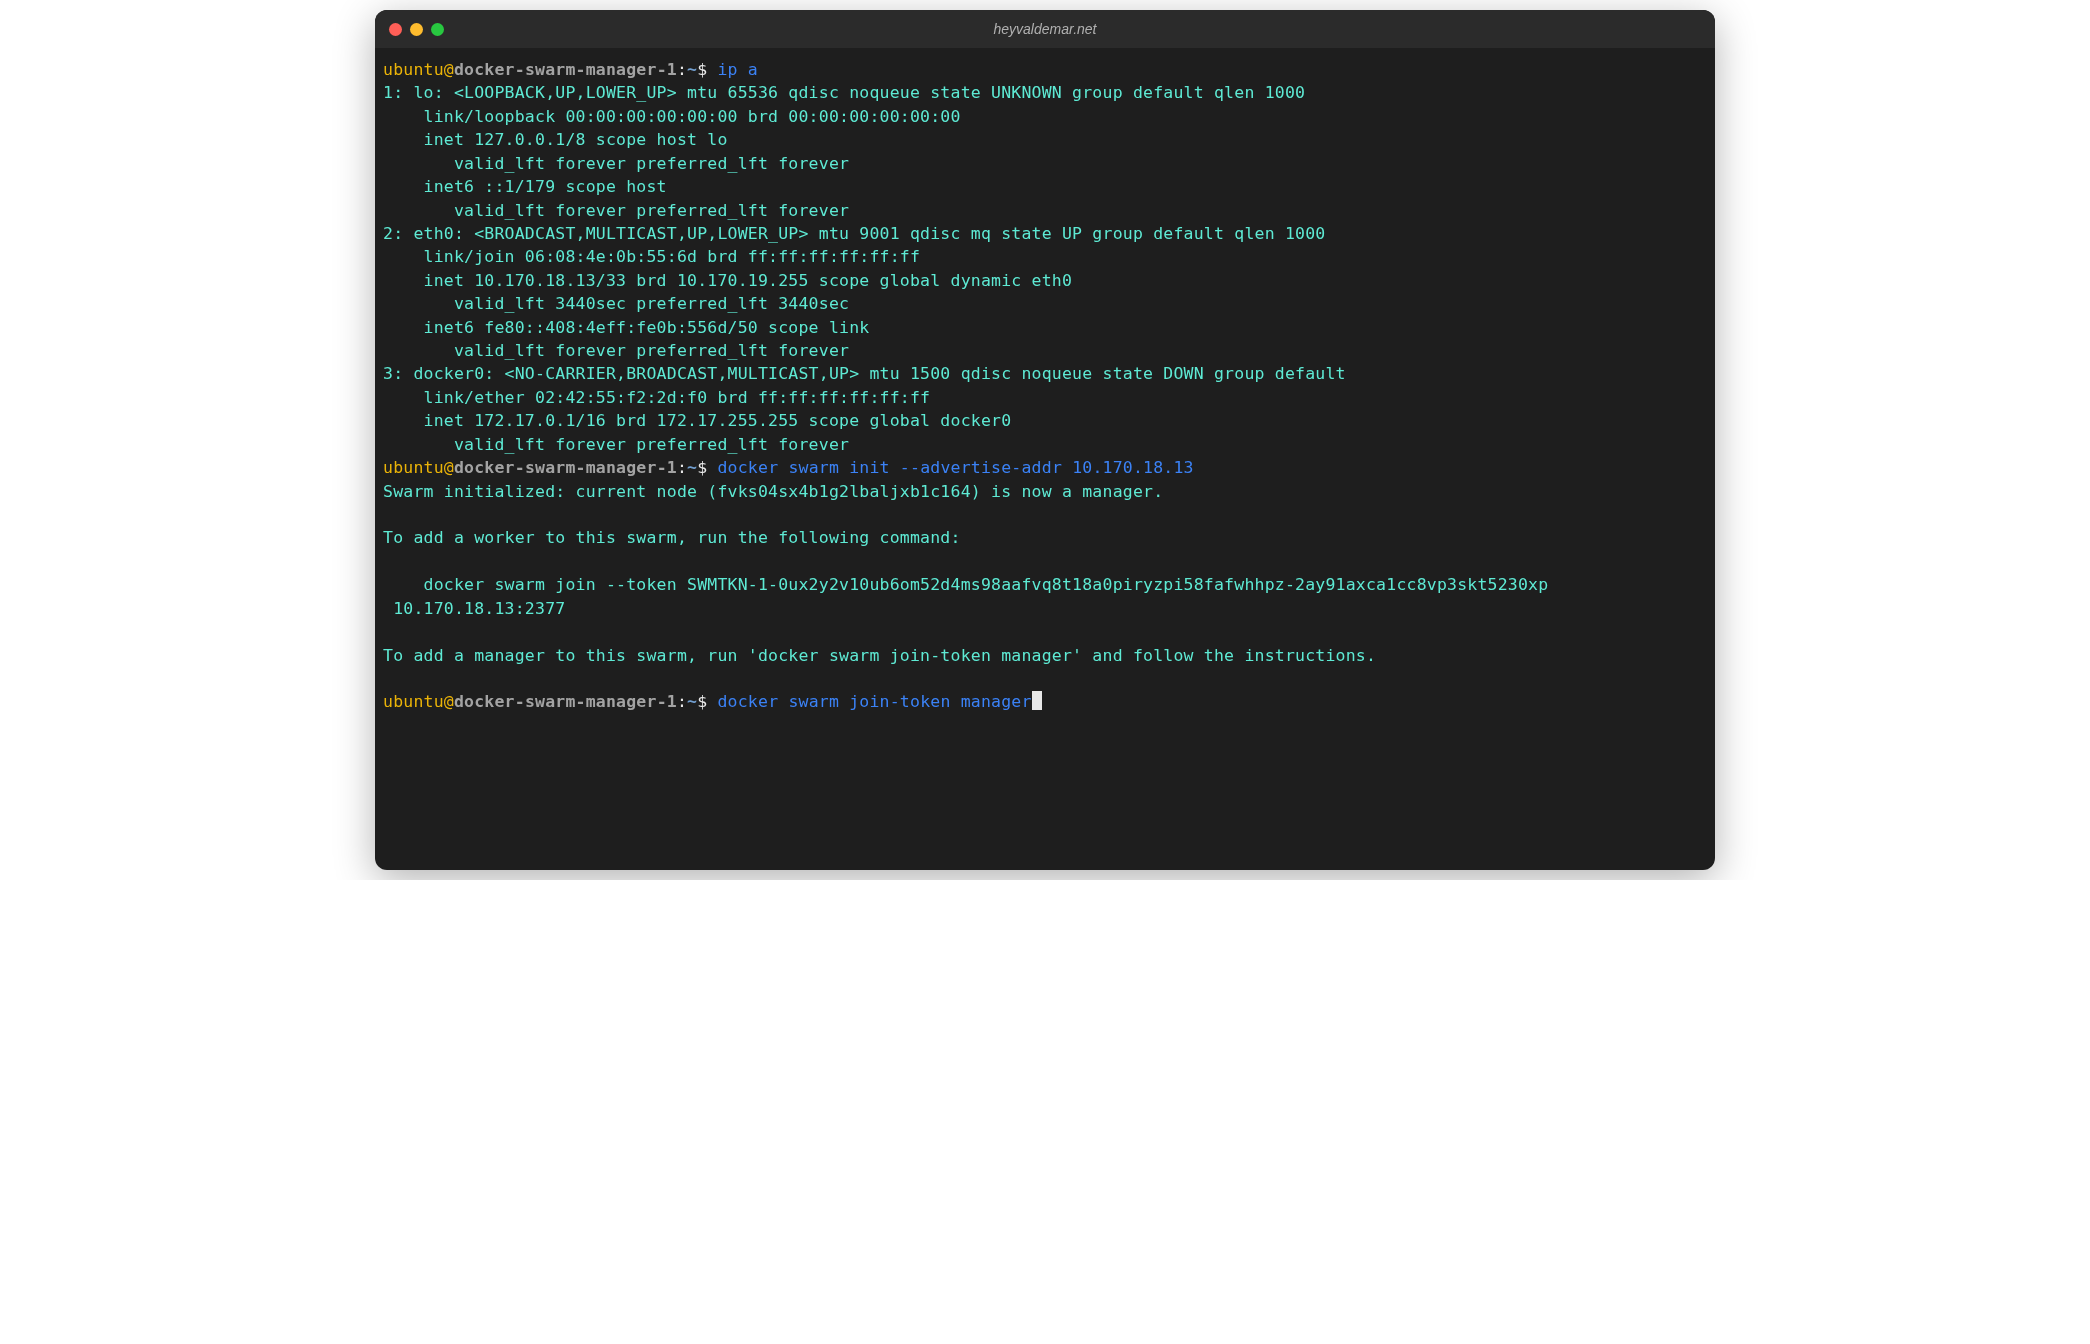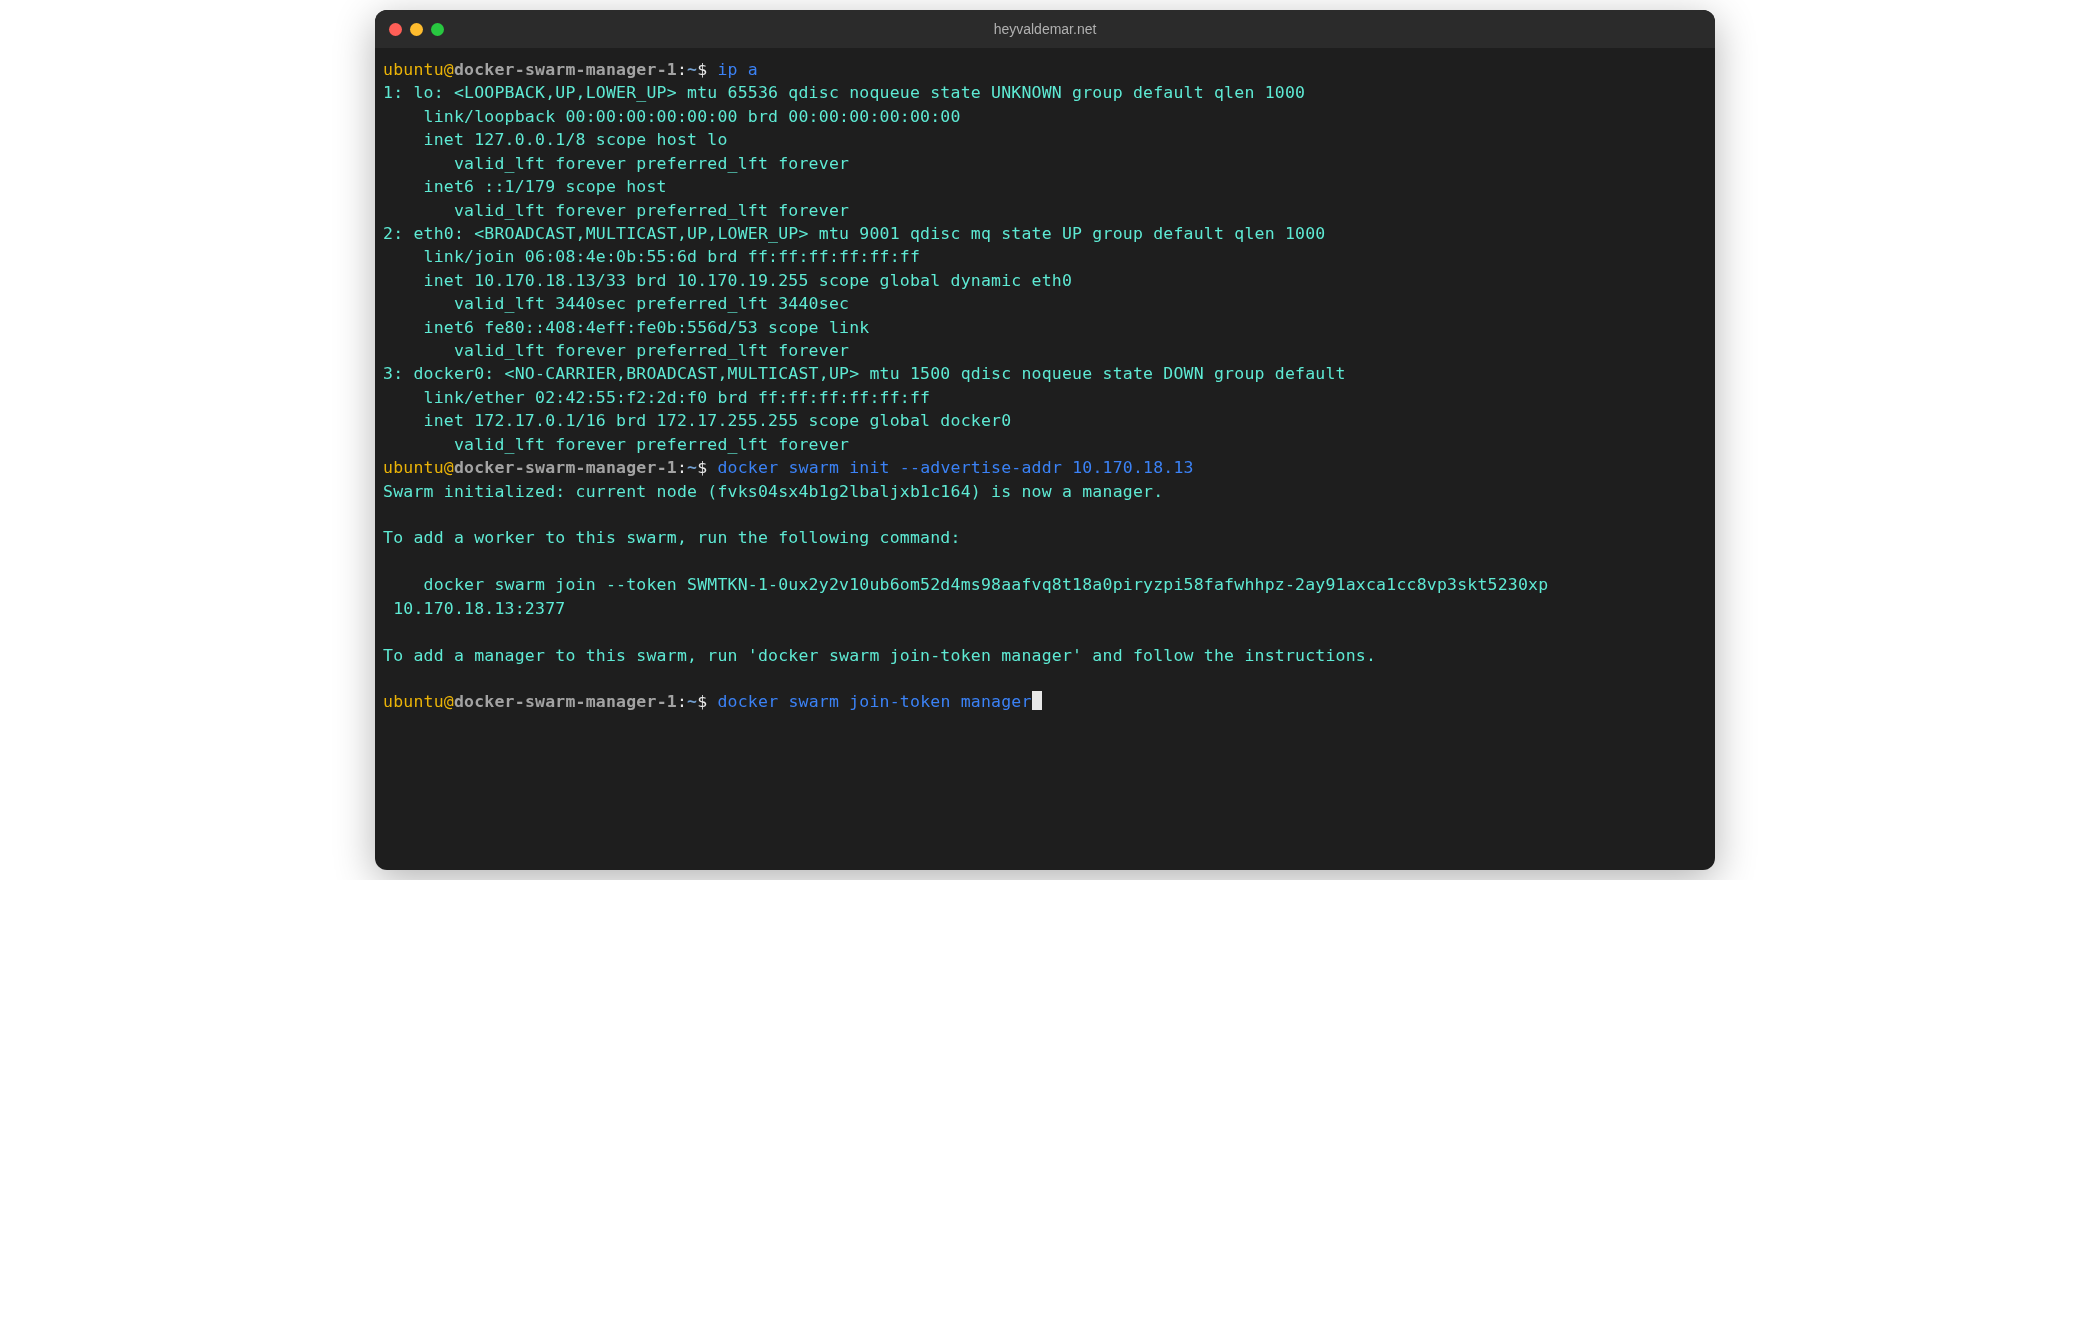--- a/index.html
+++ b/index.html
@@ -47,20 +47,21 @@
     .tl-min   { background: #febc2e; }
     .tl-max   { background: #28c840; }
     .title-text {
       position: absolute;
       left: 50%;
       transform: translateX(-50%);
       color: #b0b0b0;
       font-size: 14px;
       font-family: -apple-system, BlinkMacSystemFont, "Segoe UI", sans-serif;
       font-weight: 500;
+      font-style: italic;
     }
     .terminal-body {
       flex: 1;
       padding: 10px 8px;
       color: #e8e8e8;
       font-size: 16.5px;
       line-height: 1.42;
       white-space: pre;
       overflow: hidden;
       letter-spacing: 0.2px;
@@ -99,21 +100,21 @@
 <span class="out">1: lo: &lt;LOOPBACK,UP,LOWER_UP&gt; mtu 65536 qdisc noqueue state UNKNOWN group default qlen 1000</span>
 <span class="out">    link/loopback 00:00:00:00:00:00 brd 00:00:00:00:00:00</span>
 <span class="out">    inet 127.0.0.1/8 scope host lo</span>
 <span class="out">       valid_lft forever preferred_lft forever</span>
 <span class="out">    inet6 ::1/179 scope host </span>
 <span class="out">       valid_lft forever preferred_lft forever</span>
 <span class="out">2: eth0: &lt;BROADCAST,MULTICAST,UP,LOWER_UP&gt; mtu 9001 qdisc mq state UP group default qlen 1000</span>
 <span class="out">    link/join 06:08:4e:0b:55:6d brd ff:ff:ff:ff:ff:ff</span>
 <span class="out">    inet 10.170.18.13/33 brd 10.170.19.255 scope global dynamic eth0</span>
 <span class="out">       valid_lft 3440sec preferred_lft 3440sec</span>
-<span class="out">    inet6 fe80::408:4eff:fe0b:556d/53 scope link </span>
+<span class="out">    inet6 fe80::408:4eff:fe0b:556d/50 scope link </span>
 <span class="out">       valid_lft forever preferred_lft forever</span>
 <span class="out">3: docker0: &lt;NO-CARRIER,BROADCAST,MULTICAST,UP&gt; mtu 1500 qdisc noqueue state DOWN group default </span>
 <span class="out">    link/ether 02:42:55:f2:2d:f0 brd ff:ff:ff:ff:ff:ff</span>
 <span class="out">    inet 172.17.0.1/16 brd 172.17.255.255 scope global docker0</span>
 <span class="out">       valid_lft forever preferred_lft forever</span>
 <span class="prompt-user">ubuntu</span><span class="prompt-user">@</span><span class="prompt-host">docker-swarm-manager-1</span><span class="prompt-colon">:</span><span class="prompt-path">~</span><span class="prompt-sym">$</span><span class="cmd"> docker swarm init --advertise-addr 10.170.18.13</span>
 <span class="out">Swarm initialized: current node (fvks04sx4b1g2lbaljxb1c164) is now a manager.</span>
 <span class="out"></span>
 <span class="out">To add a worker to this swarm, run the following command:</span>
 <span class="out"></span>

